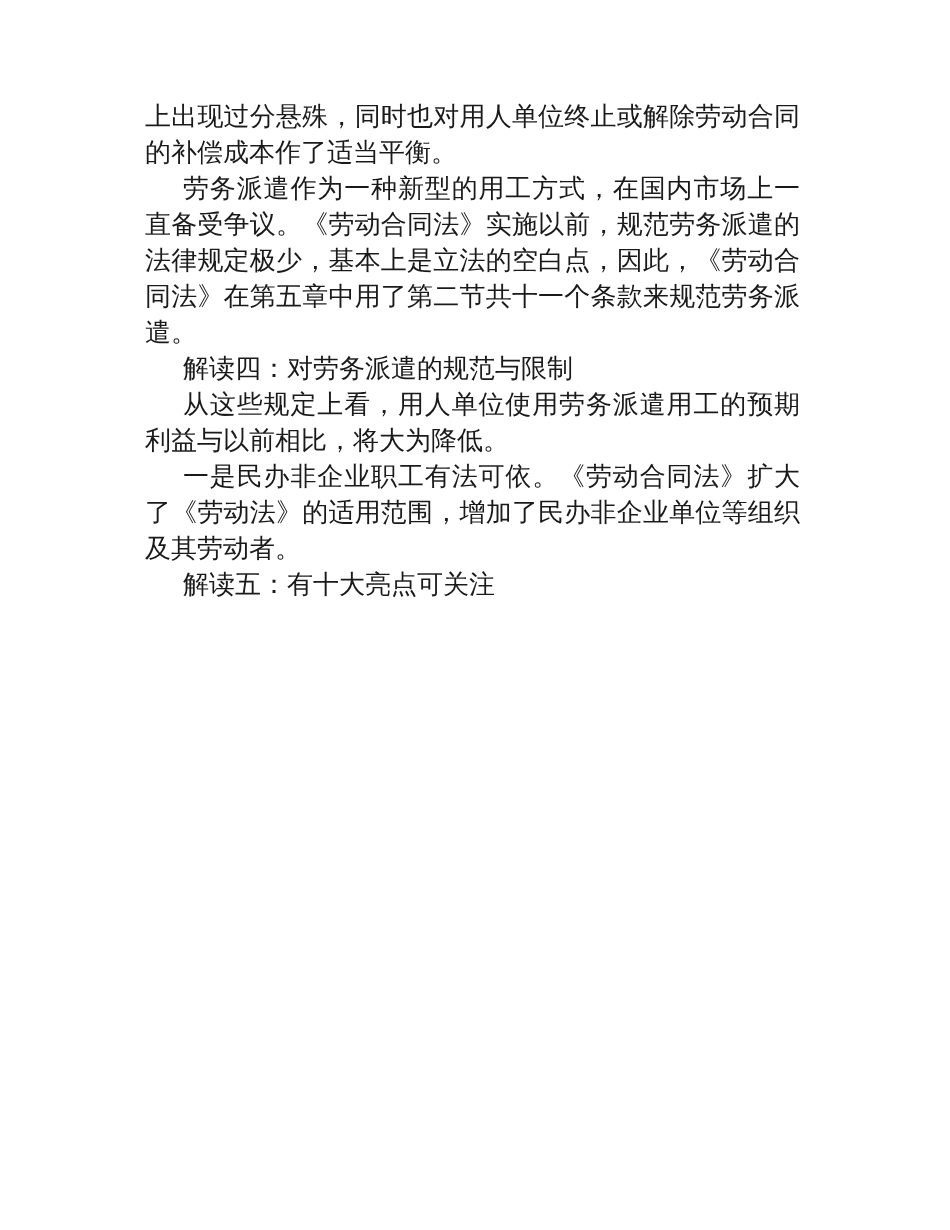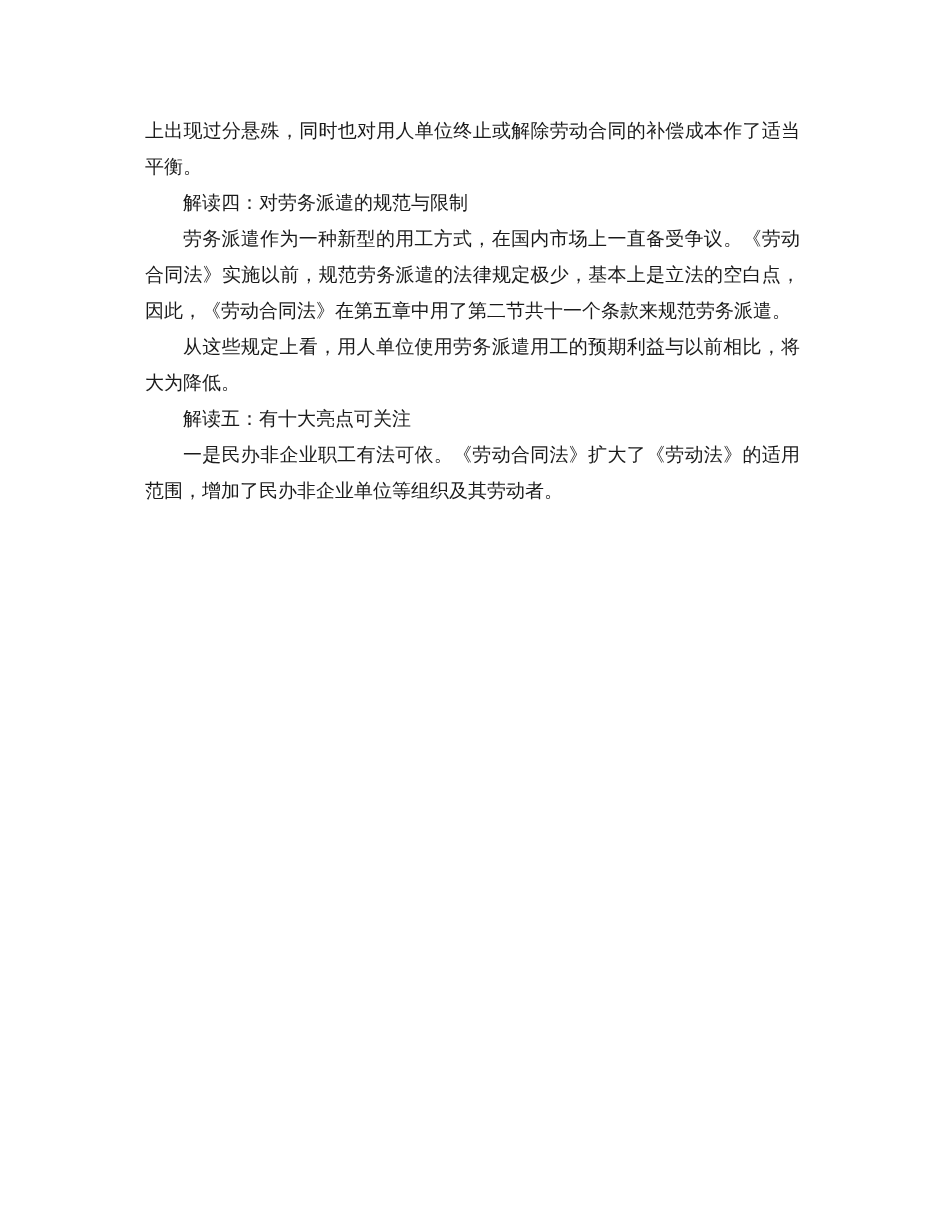--- a/index.html
+++ b/index.html
@@ -1,32 +1,32 @@
 <!DOCTYPE html>
 <html><head>
 <meta charset="utf-8">
 <style>
   html, body { margin: 0; padding: 0; background: #ffffff; }
   body { width: 950px; height: 1230px; position: relative; overflow: hidden; }
   .page {
     position: absolute;
     left: 145px;
-    top: 112px;
+    top: 98px;
     width: 655px;
     font-family: "DejaVu Serif", "Liberation Serif", serif;
-    font-size: 19px;
+    font-size: 26px;
     line-height: 36px;
     color: #1a1a1a;
   }
   .para { margin: 0; padding: 0; text-align: justify; text-justify: inter-character; }
   .para.indent { text-indent: 38px; }
 </style>
 </head>
 <body>
 
 <div class="page">
   <p class="para">上出现过分悬殊，同时也对用人单位终止或解除劳动合同的补偿成本作了适当平衡。</p>
+  <p class="para indent">劳务派遣作为一种新型的用工方式，在国内市场上一直备受争议。《劳动合同法》实施以前，规范劳务派遣的法律规定极少，基本上是立法的空白点，因此，《劳动合同法》在第五章中用了第二节共十一个条款来规范劳务派遣。</p>
   <p class="para indent">解读四：对劳务派遣的规范与限制</p>
-  <p class="para indent">劳务派遣作为一种新型的用工方式，在国内市场上一直备受争议。《劳动合同法》实施以前，规范劳务派遣的法律规定极少，基本上是立法的空白点，因此，《劳动合同法》在第五章中用了第二节共十一个条款来规范劳务派遣。</p>
   <p class="para indent">从这些规定上看，用人单位使用劳务派遣用工的预期利益与以前相比，将大为降低。</p>
+  <p class="para indent">一是民办非企业职工有法可依。《劳动合同法》扩大了《劳动法》的适用范围，增加了民办非企业单位等组织及其劳动者。</p>
   <p class="para indent">解读五：有十大亮点可关注</p>
-  <p class="para indent">一是民办非企业职工有法可依。《劳动合同法》扩大了《劳动法》的适用范围，增加了民办非企业单位等组织及其劳动者。</p>
 </div>
 
 </body></html>

